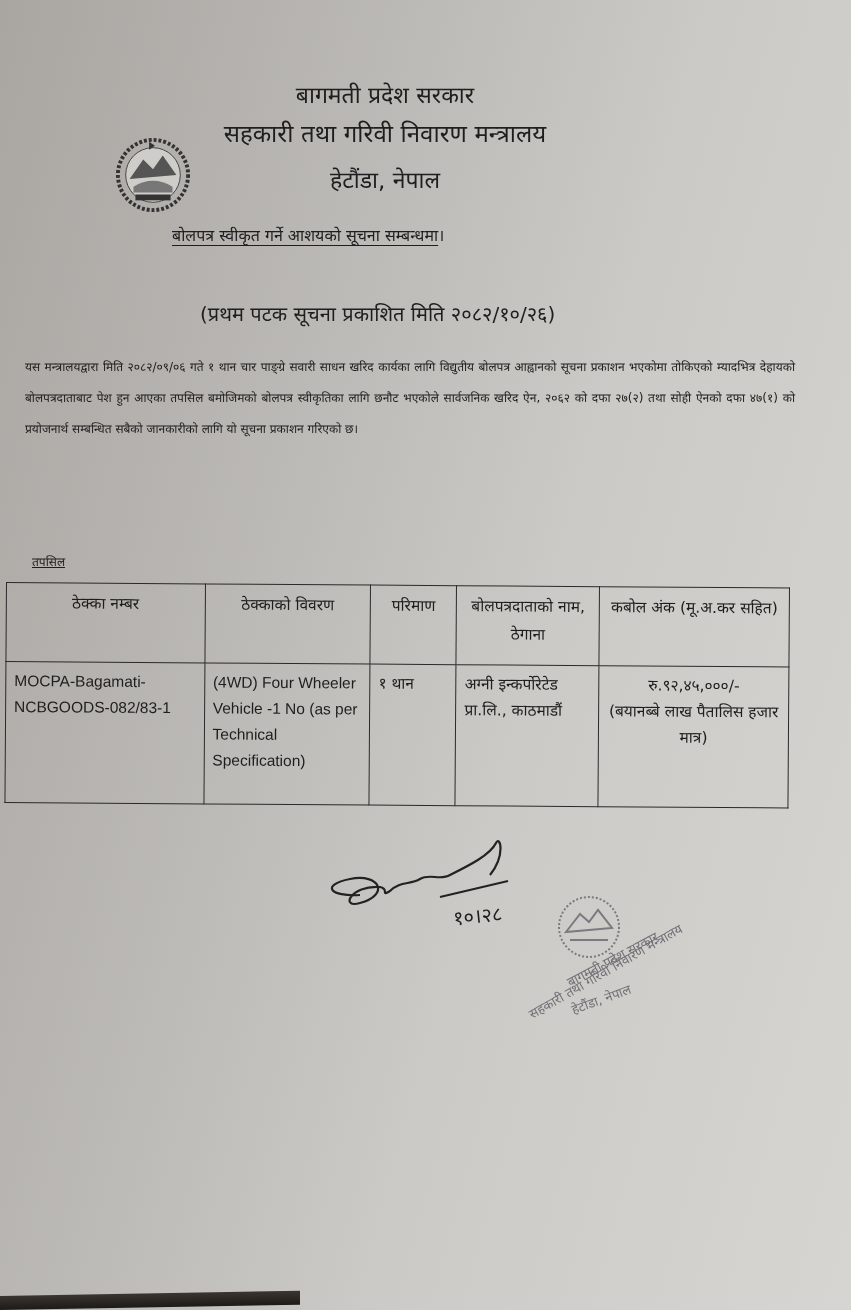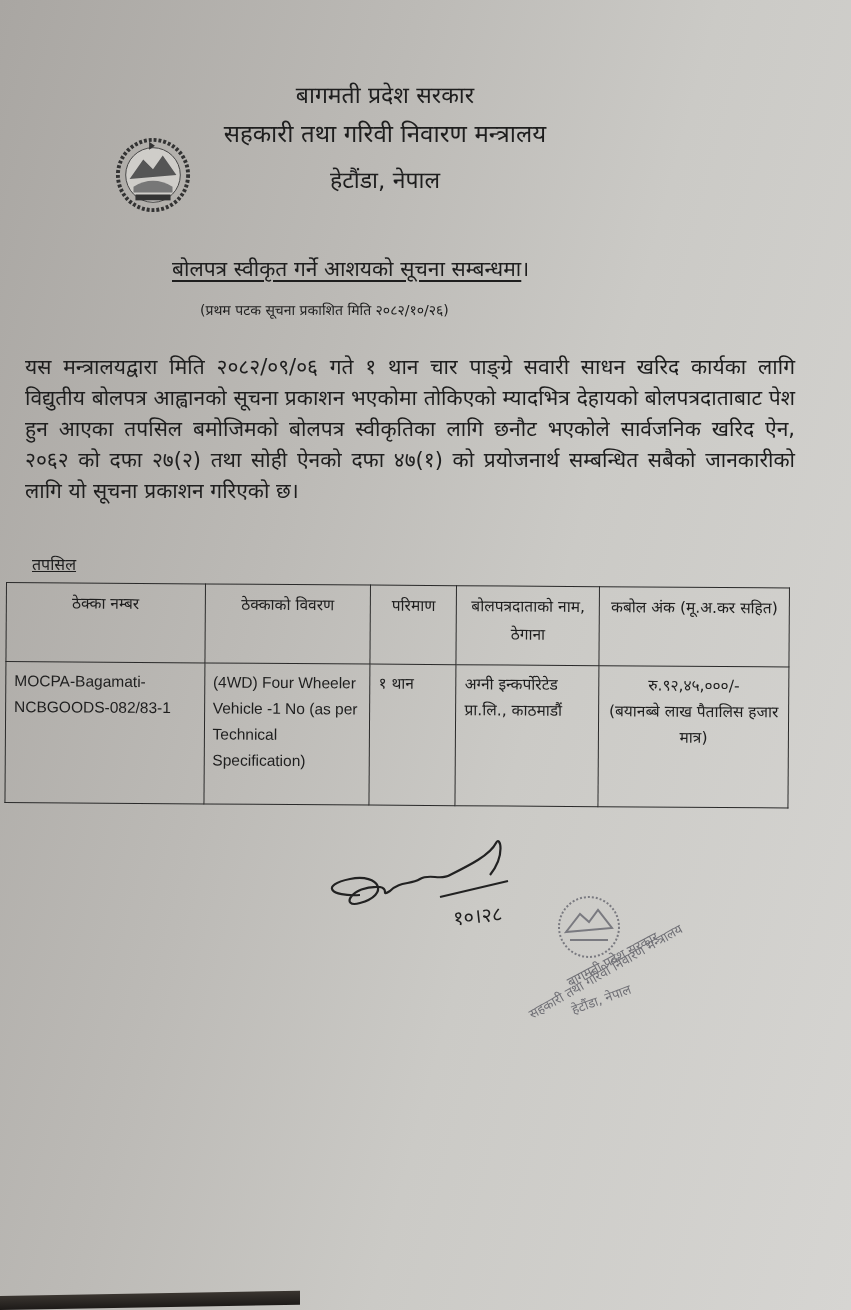--- a/index.html
+++ b/index.html
@@ -17,29 +17,29 @@
   .header { position: absolute; top: 78px; left: 0; width: 851px; }
   .hline { position: absolute; left: 0; width: 770px; text-align: center; font-size: 23px; }
   .h1 { top: 0; }
   .h2 { top: 38px; font-size: 24px; }
   .h3 { top: 85px; }
   .emblem {
     position: absolute; left: 114px; top: 135px; width: 78px; height: 80px;
     border-radius: 50%;
   }
   .subject {
-    position: absolute; top: 254px; left: 172px; font-size: 21px;
+    position: absolute; top: 224px; left: 172px; font-size: 16px;
   }
   .subject span.u { text-decoration: underline; text-underline-offset: 4px; }
-  .pubdate { position: absolute; top: 300px; left: 200px; font-size: 14px; }
+  .pubdate { position: absolute; top: 300px; left: 200px; font-size: 20px; }
   .body-text {
     position: absolute; top: 352px; left: 25px; width: 770px;
-    font-size: 21px; line-height: 31px; text-align: justify;
+    font-size: 12px; line-height: 31px; text-align: justify;
   }
-  .tapasil { position: absolute; top: 553px; left: 32px; font-size: 16px; text-decoration: underline; }
+  .tapasil { position: absolute; top: 553px; left: 32px; font-size: 12px; text-decoration: underline; }
   table.tbl {
     position: absolute; top: 582px; left: 6px; width: 784px;
     border-collapse: collapse; font-size: 15.5px;
     transform: rotate(0.4deg); transform-origin: left top;
   }
   .tbl th, .tbl td { border: 1.5px solid #2a2a2a; vertical-align: top; padding: 6px 8px; }
   .tbl th { font-weight: normal; text-align: center; height: 66px; line-height: 28px; }
   .tbl td { height: 128px; line-height: 26px; }
   .tbl td.en { font-family: "Liberation Sans", sans-serif; font-size: 15.5px; }
   .tbl td.center { text-align: center; }

